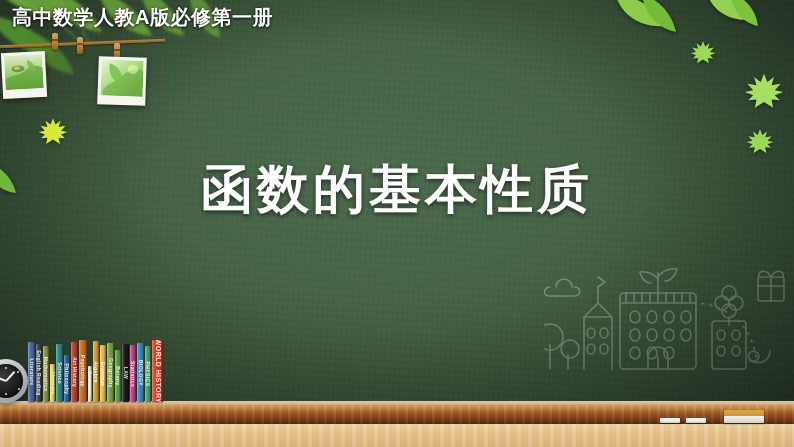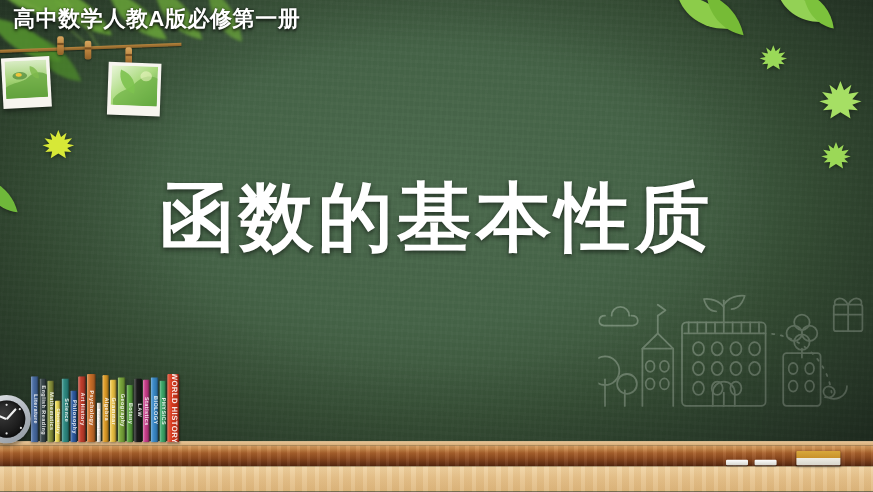--- a/index.html
+++ b/index.html
@@ -44,21 +44,21 @@
     text-shadow:0 1px 3px rgba(0,0,0,.75), 0 0 2px rgba(0,0,0,.6);
     z-index:30; white-space:nowrap;
   }
 
   
   .title-wrap{
     position:absolute; left:0; top:160px; width:794px;
     text-align:center; z-index:25;
   }
   .main-title{
-    font-size:68px; font-weight:bold; color:#ffffff;
+    font-size:52px; font-weight:bold; color:#ffffff;
     letter-spacing:4px; line-height:1.12;
     text-shadow:0 2px 5px rgba(0,0,0,.55);
   }
   .sub-title{
     margin-top:16px;
     font-size:32px; color:#f2f2f2; letter-spacing:3px;
     text-shadow:0 2px 4px rgba(0,0,0,.5);
   }
 
   

